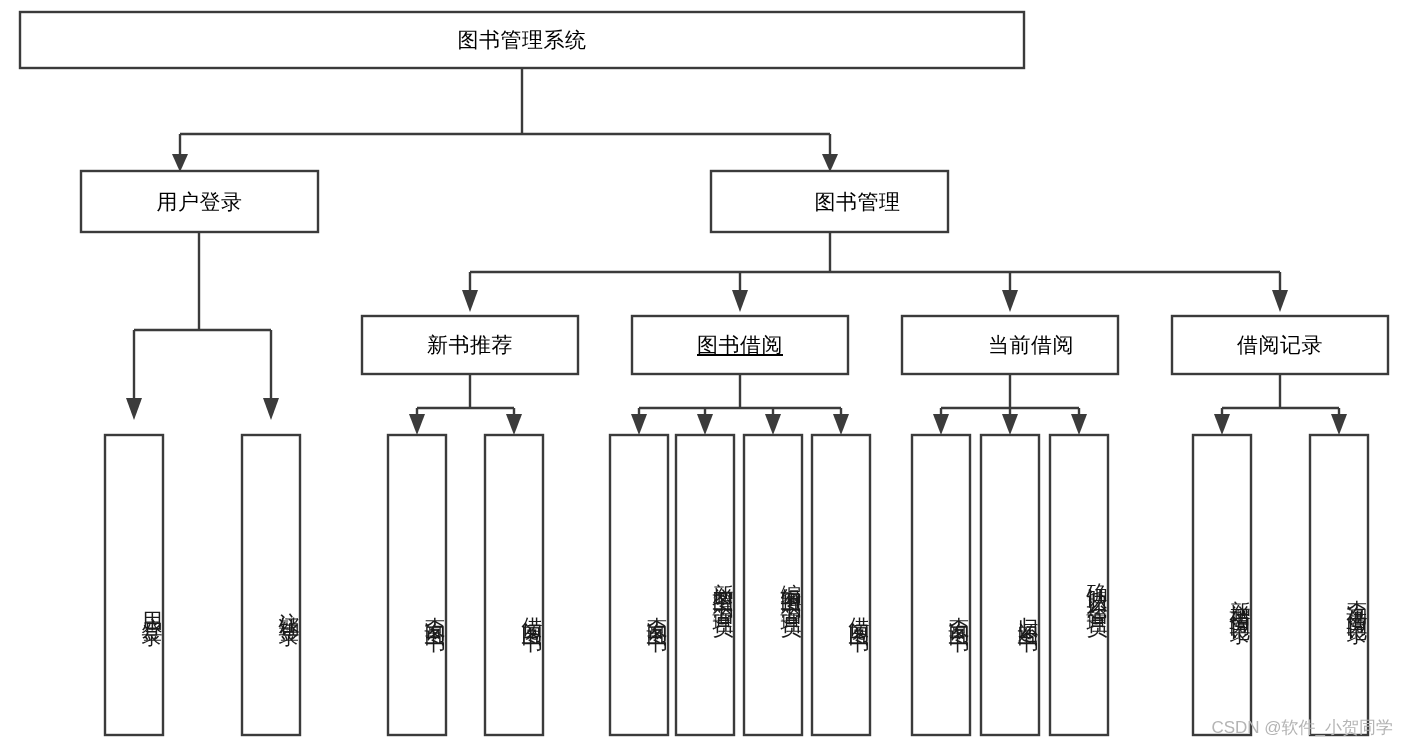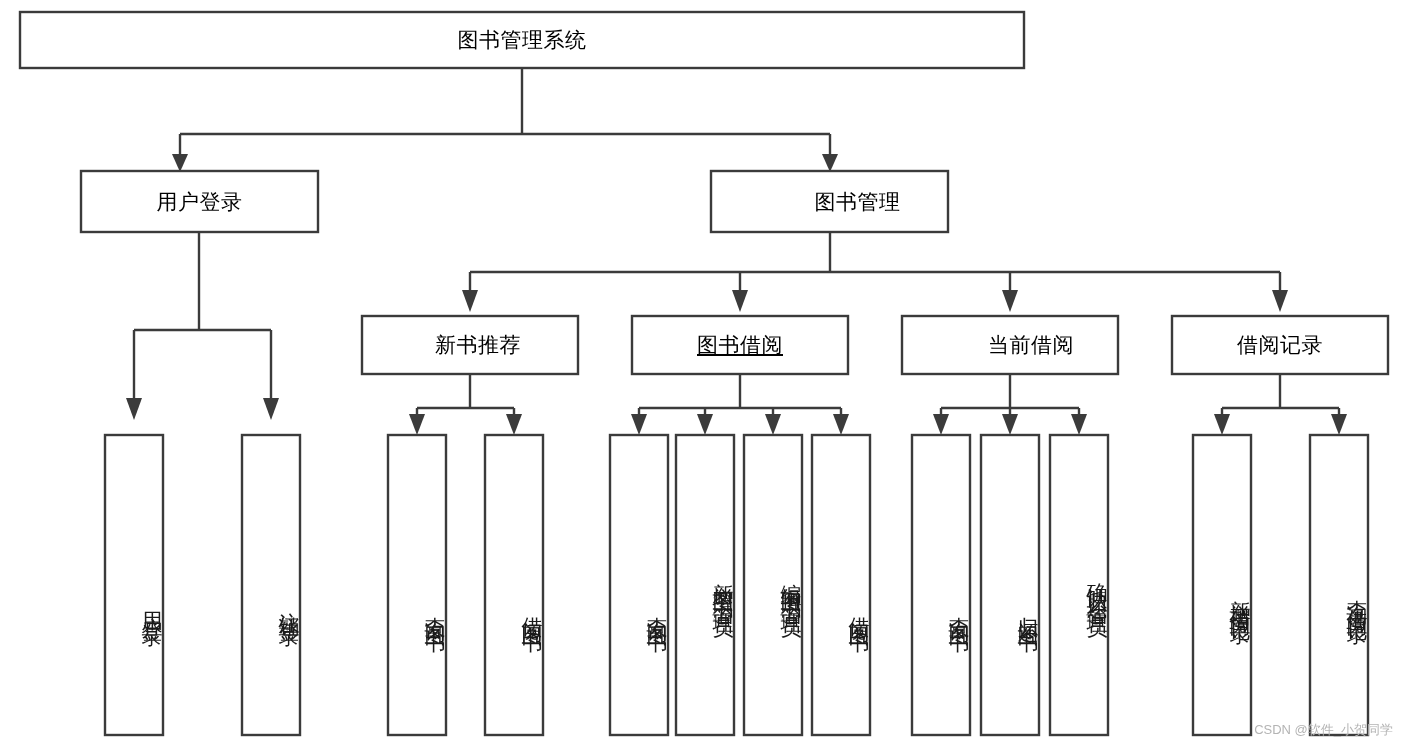--- a/index.html
+++ b/index.html
@@ -62,21 +62,21 @@
     writing-mode: vertical-rl;
     text-orientation: upright;
     letter-spacing: 5px;
     line-height: 1;
     pointer-events: none;
   }
   .watermark {
     position: absolute;
     right: 12px;
     bottom: 8px;
-    font-size: 13px;
+    font-size: 17px;
     color: #b4b4b4;
     white-space: nowrap;
     pointer-events: none;
   }
 </style>
 </head>
 <body>
 
 <div id="diagram-root">
 
@@ -169,21 +169,21 @@
     <rect class="node-box" x="1193" y="435" width="58" height="300"></rect>
     <rect class="node-box" x="1310" y="435" width="58" height="300"></rect>
 
   </svg>
 
   <div class="node-label-h" style="left:20px; top:12px; width:1004px; height:56px;">图书管理系统</div>
 
   <div class="node-label-h" style="left:81px; top:171px; width:237px; height:61px;">用户登录</div>
   <div class="node-label-h" style="left:711px; top:171px; width:237px; height:61px;margin-left:28px;">图书管理</div>
 
-  <div class="node-label-h" style="left:370px; top:316px; width:216px; height:58px;">新书推荐</div>
+  <div class="node-label-h" style="left:362px; top:316px; width:216px; height:58px;">新书推荐</div>
   <div class="node-label-h" style="left:632px; top:316px; width:216px; height:58px;text-decoration:underline;">图书借阅</div>
   <div class="node-label-h" style="left:902px; top:316px; width:258px; height:58px;">当前借阅</div>
   <div class="node-label-h" style="left:1172px; top:316px; width:216px; height:58px;">借阅记录</div>
 
   <div class="node-label-v" style="left:105px; top:485px; width:58px; height:240px;">用户登录</div>
   <div class="node-label-v" style="left:242px; top:485px; width:58px; height:240px;">注销登录</div>
 
   <div class="node-label-v" style="left:388px; top:495px; width:58px; height:230px;">查询图书</div>
   <div class="node-label-v" style="left:485px; top:495px; width:58px; height:230px;">借阅图书</div>
 

